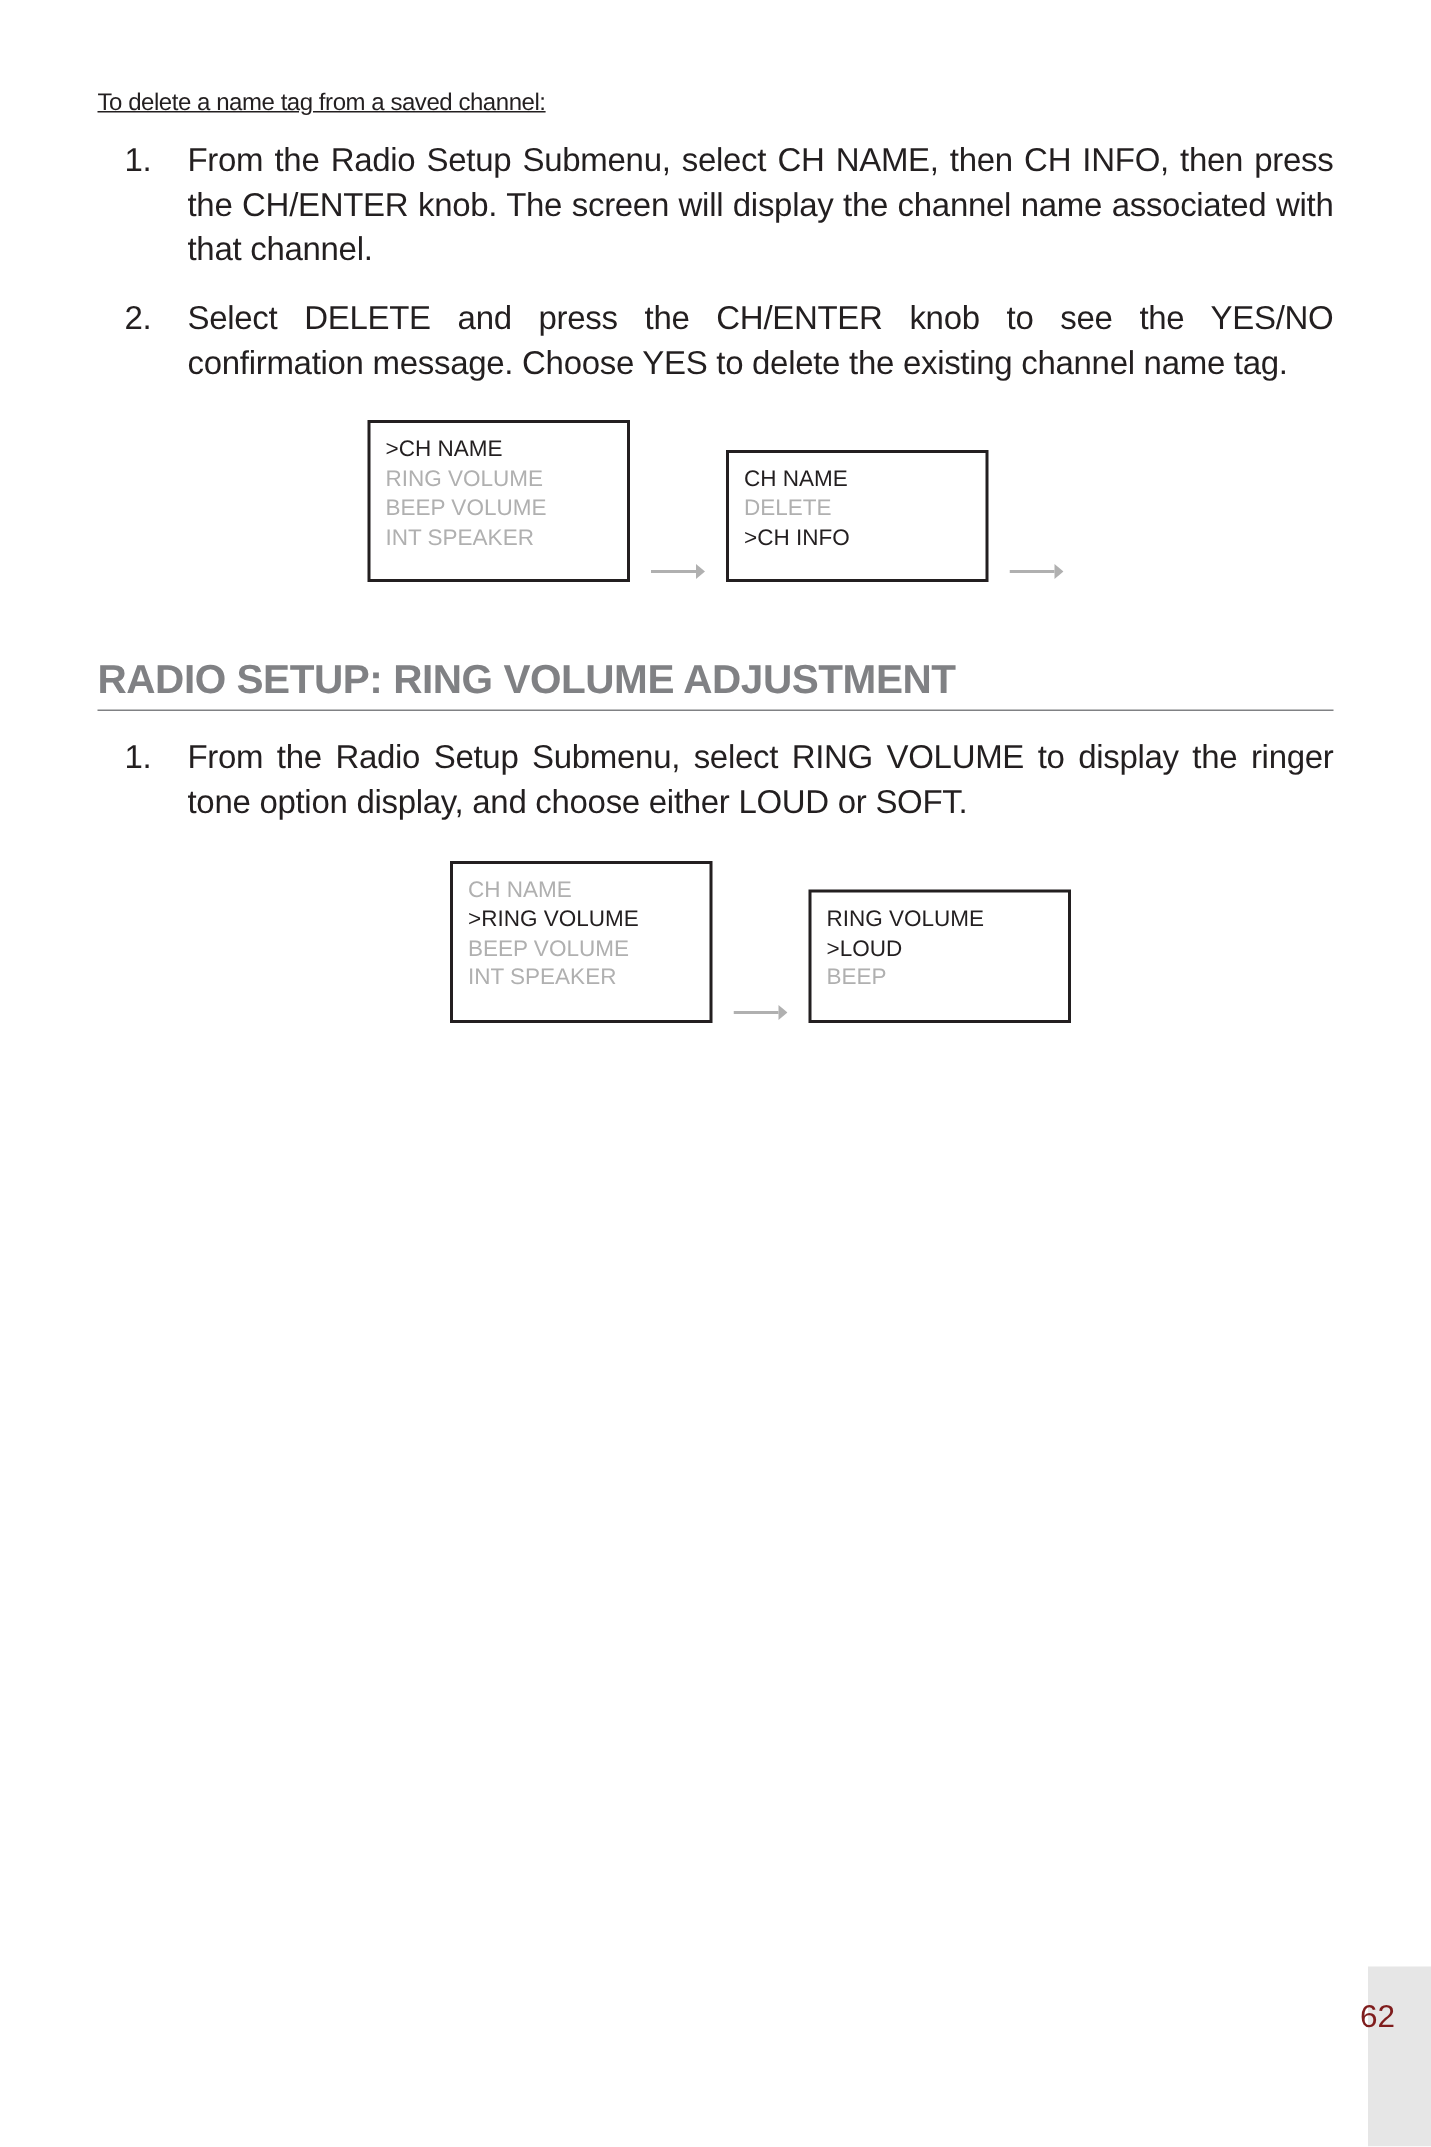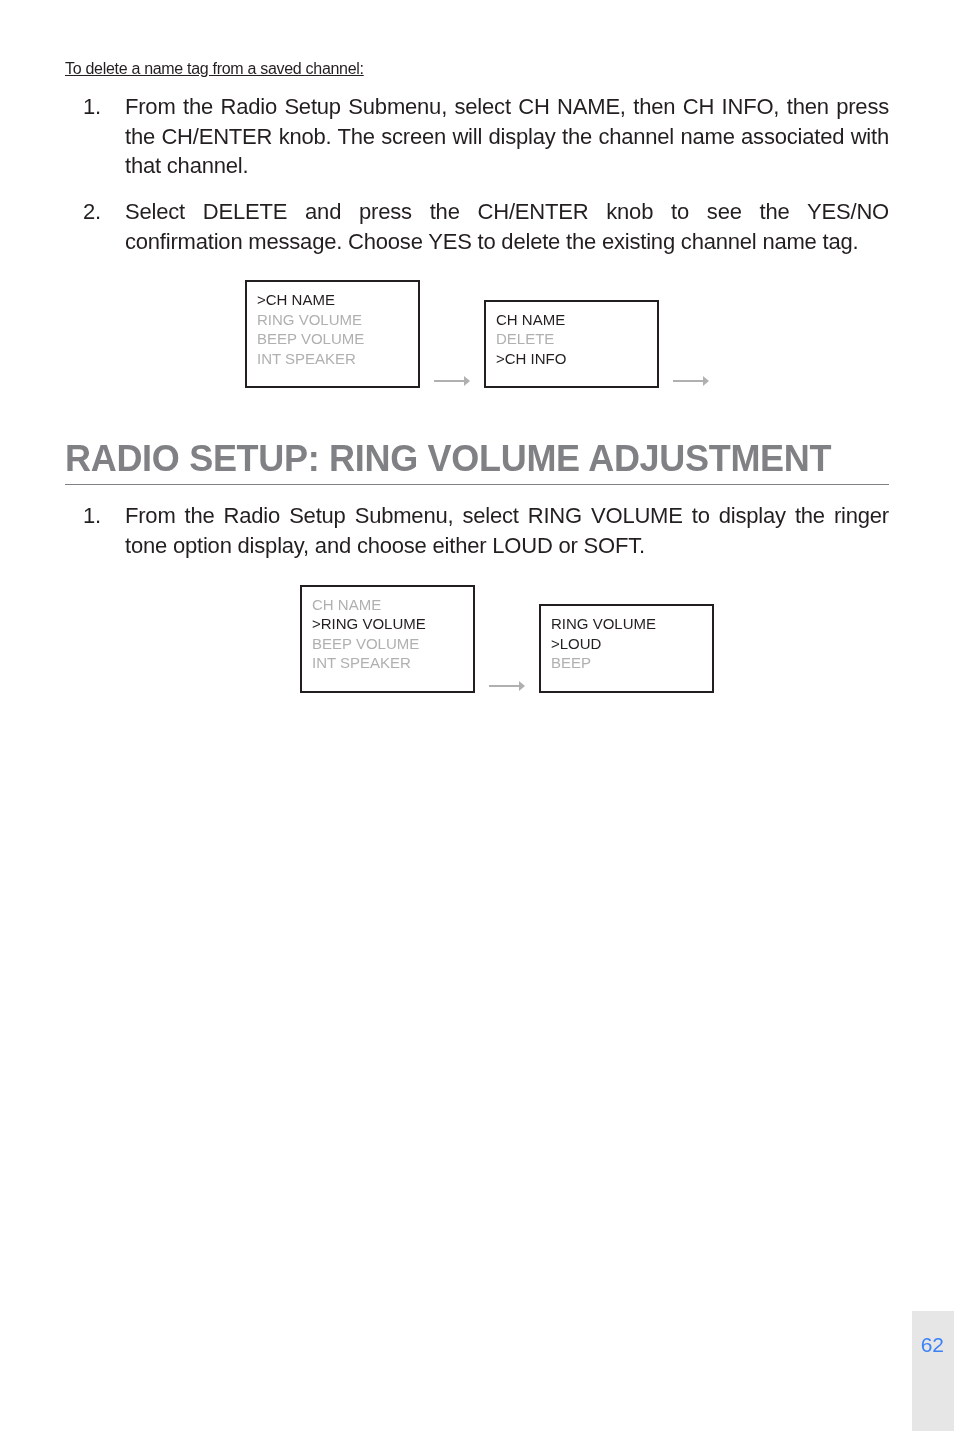--- a/index.html
+++ b/index.html
@@ -58,21 +58,21 @@
   }
   .screen .line { white-space: nowrap; }
   .screen .dim { color: #b0b0b0; }
   .screen .norm { color: #231f20; }
   .arrow {
     margin-top: 28px;
     width: 36px;
   }
   .arrow svg { display: block; }
   h2.section {
-    font-size: 36px;
+    font-size: 27px;
     font-weight: 700;
     color: #808184;
     font-stretch: condensed;
     letter-spacing: -0.3px;
     margin-top: 18px;
     margin-bottom: 0;
   }
   .hr {
     border: none;
     border-top: 1.5px solid #808184;
@@ -81,24 +81,24 @@
   .page-num-strip {
     position: absolute;
     right: 0;
     bottom: 0;
     width: 42px;
     height: 120px;
     background: #e6e6e6;
   }
   .page-num-text {
     position: absolute;
-    right: 10px;
+    right: 24px;
     bottom: 74px;
     font-size: 21px;
-    color: #3b82f6;
+    color: #7f1d1d;
     font-stretch: condensed;
   }
 </style>
 </head>
 <body>
 
 <div class="subheading">To delete a name tag from a saved channel:</div>
 
 <ol class="ordered">
   <li>

